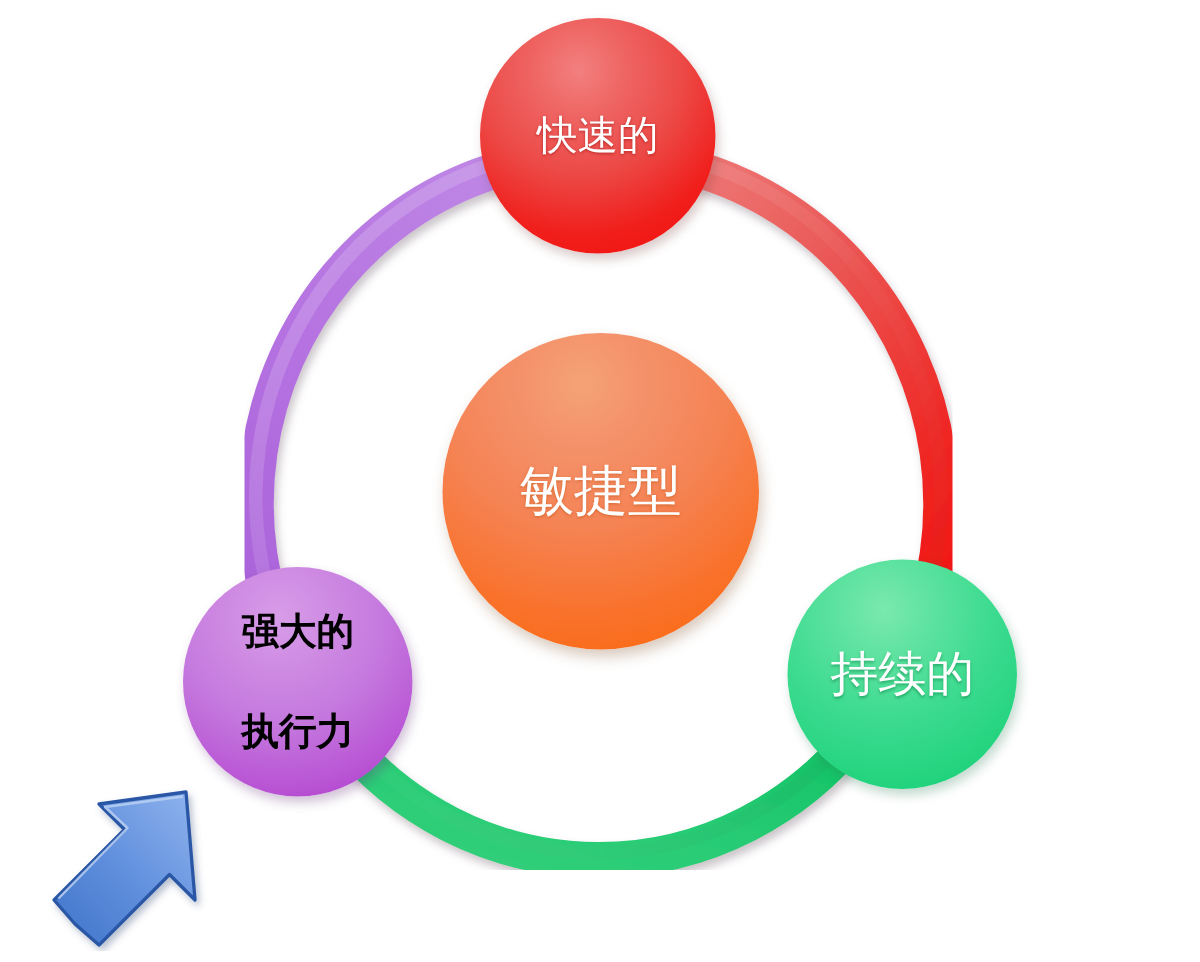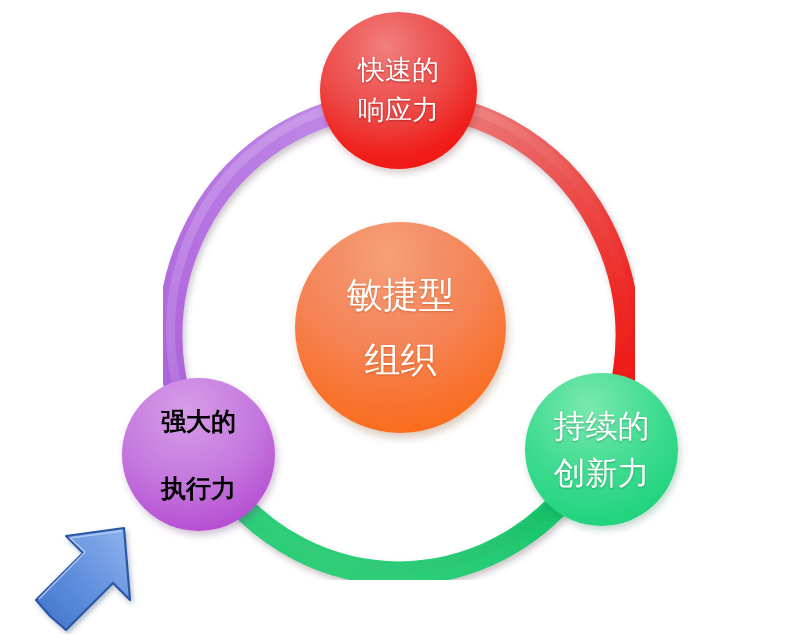--- a/index.html
+++ b/index.html
@@ -155,36 +155,33 @@
       </g>
 
       <g opacity="0.55">
         <path d="M 64,398 A 224,232 0 0 1 236,12 A 224,232 0 0 1 408,398 A 224,232 0 0 1 64,398" fill="none" stroke="url(#ringHi)" stroke-width="9" transform="translate(0,-5)"></path>
       </g>
     </svg>
   </div>
 
   <div class="node node-top">
     <span class="line">快速的</span>
-    <span class="line">响应力</span>
   </div>
 
   <div class="node node-center">
     <span class="line">敏捷型</span>
-    <span class="line">组织</span>
   </div>
 
   <div class="node node-left">
     <span class="line">强大的</span>
     <span class="line">执行力</span>
   </div>
 
   <div class="node node-right">
     <span class="line">持续的</span>
-    <span class="line">创新力</span>
   </div>
 
   <div class="arrow">
     <svg viewBox="0 0 122 122">
       <defs>
         <linearGradient id="gradArrow" x1="0" y1="1" x2="1" y2="0">
           <stop offset="0%" stop-color="#3f74c8"></stop>
           <stop offset="45%" stop-color="#5e8ddc"></stop>
           <stop offset="100%" stop-color="#8fb4ee"></stop>
         </linearGradient>

